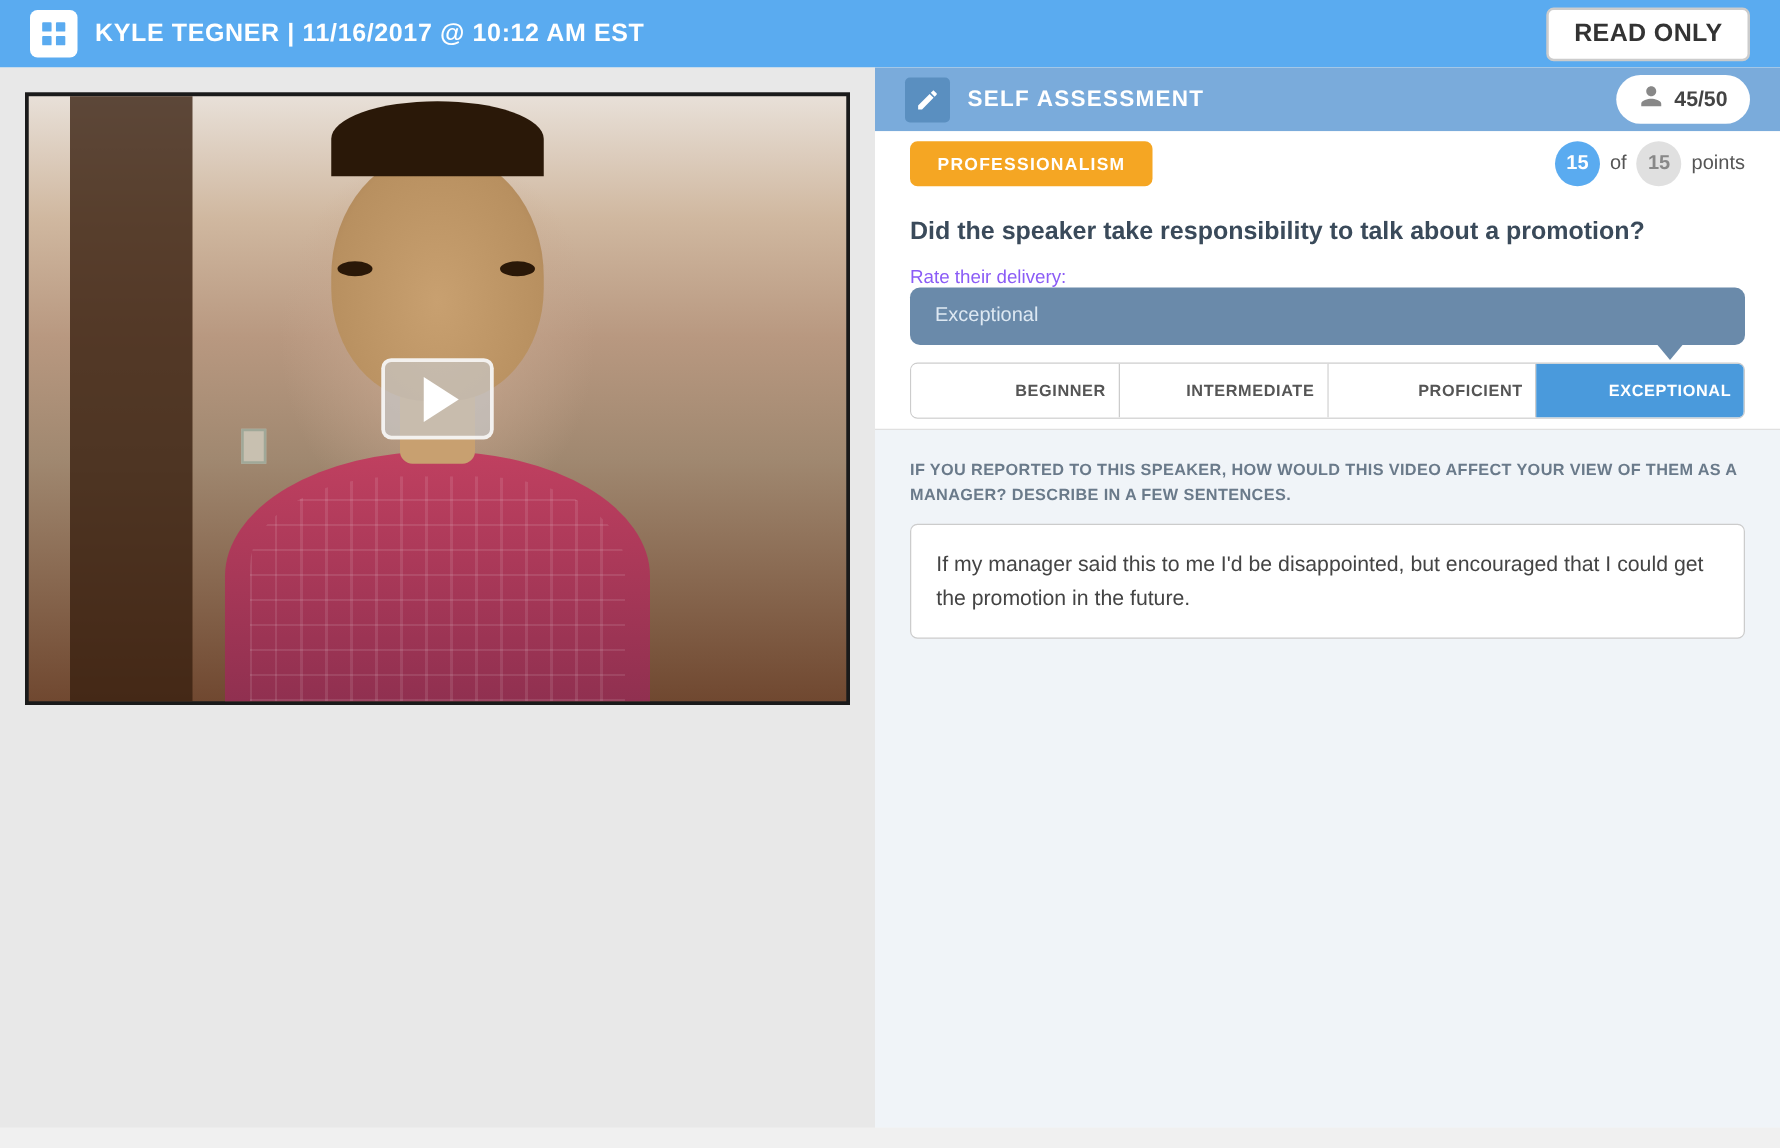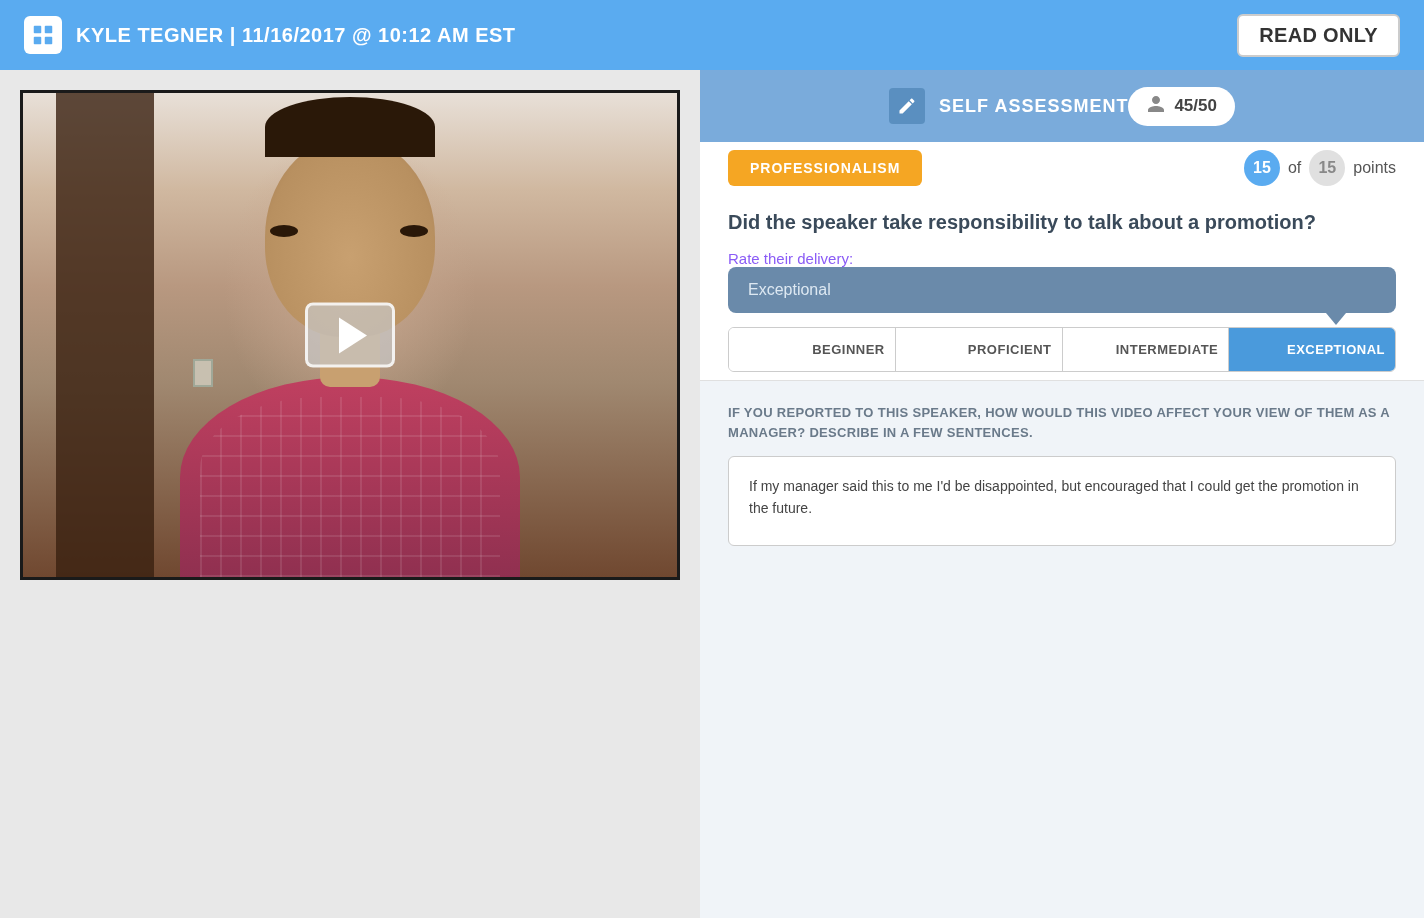--- a/index.html
+++ b/index.html
@@ -7,21 +7,21 @@
       font-family: -apple-system, BlinkMacSystemFont, 'Segoe UI', Arial, sans-serif;
       background: #f0f0f0;
       width: 1424px;
       height: 918px;
       overflow: hidden;
     }
 
     
     .header {
       background: #5aabf0;
-      height: 70px;
+      height: 54px;
       display: flex;
       align-items: center;
       justify-content: space-between;
       padding: 12px 24px;
     }
     .header-left {
       display: flex;
       align-items: center;
       gap: 14px;
     }
@@ -105,22 +105,22 @@
       display: flex;
       flex-direction: column;
     }
 
     
     .assessment-header {
       background: #7aabdb;
       padding: 18px 24px;
       display: flex;
       align-items: center;
-      justify-content: center;
-      height: 72px;
+      justify-content: space-between;
+      height: 51px;
     }
     .assessment-header-left {
       display: flex;
       align-items: center;
       gap: 14px;
     }
     .pencil-icon {
       width: 36px;
       height: 36px;
       background: #5a8fc0;
@@ -296,21 +296,21 @@
       letter-spacing: 0.3px;
       margin-bottom: 14px;
       line-height: 1.5;
       text-transform: uppercase;
     }
     .response-box {
       background: white;
       border: 1px solid #ccc;
       border-radius: 6px;
       padding: 18px 20px;
-      font-size: 14px;
+      font-size: 17px;
       color: #444;
       line-height: 1.6;
       min-height: 90px;
     }
 
     
     .video-bg-content {
       position: absolute;
       inset: 0;
       background: 
@@ -416,22 +416,22 @@
         </div>
       </div>
 
       <div class="question-text">Did the speaker take responsibility to talk about a promotion?</div>
       <div class="rate-label">Rate their delivery:</div>
 
       <div class="tooltip-bubble">Exceptional</div>
 
       <div class="rating-buttons">
         <button class="rating-btn">BEGINNER</button>
+        <button class="rating-btn">INTERMEDIATE</button>
         <button class="rating-btn">PROFICIENT</button>
-        <button class="rating-btn">INTERMEDIATE</button>
         <button class="rating-btn active">EXCEPTIONAL</button>
       </div>
     </div>
 
     <div class="lower-section">
       <div class="prompt-text">IF YOU REPORTED TO THIS SPEAKER, HOW WOULD THIS VIDEO AFFECT YOUR VIEW OF THEM AS A MANAGER? DESCRIBE IN A FEW SENTENCES.</div>
       <div class="response-box">If my manager said this to me I'd be disappointed, but encouraged that I could get the promotion in the future.</div>
     </div>
 
   </div>

